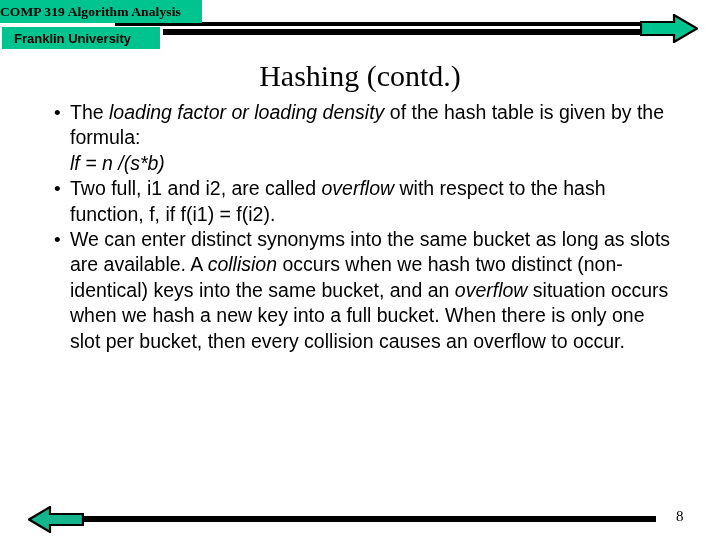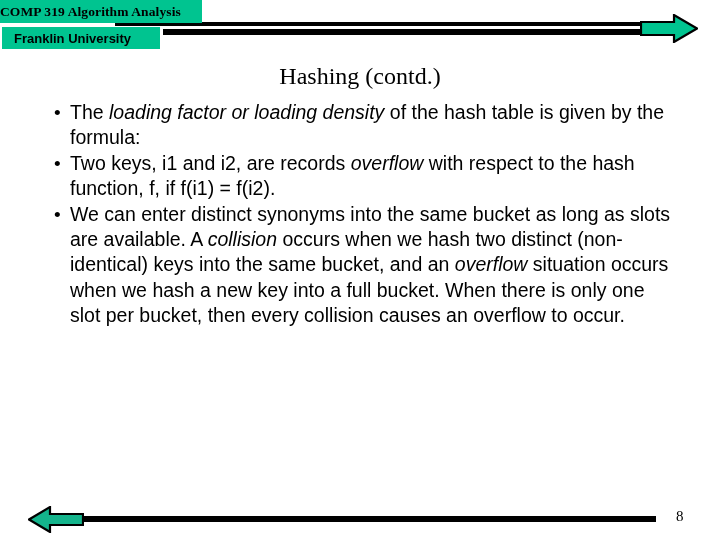--- a/index.html
+++ b/index.html
@@ -84,21 +84,21 @@
   }
 
   
   #slide-title {
     position: absolute;
     left: 0;
     top: 58px;
     width: 720px;
     text-align: center;
     font-family: "Liberation Serif", serif;
-    font-size: 24px;
+    font-size: 30px;
     color: #000000;
     line-height: 36px;
   }
 
   
   #body-content {
     position: absolute;
     left: 44px;
     top: 100px;
     width: 636px;
@@ -187,26 +187,27 @@
 
 </div>
 
 <div id="slide-title">Hashing (contd.)</div>
 
 <div id="body-content">
     <div class="bullet-row">
       <span class="bullet-mark">•</span>
       <div class="bullet-body">
         <span class="sub-line"><span>The </span><span class="it">loading factor or loading density</span><span> of the hash table is given by the formula:</span></span>
+        <span class="sub-line"><span class="it">lf = n /(s*b)</span></span>
       </div>
     </div>
     <div class="bullet-row">
       <span class="bullet-mark">•</span>
       <div class="bullet-body">
-        <span class="sub-line"><span>Two keys, i1 and i2, are records </span><span class="it">overflow</span><span> with respect to the hash function, f, if f(i1) = f(i2).</span></span>
+        <span class="sub-line"><span>Two full, i1 and i2, are called </span><span class="it">overflow</span><span> with respect to the hash function, f, if f(i1) = f(i2).</span></span>
       </div>
     </div>
     <div class="bullet-row">
       <span class="bullet-mark">•</span>
       <div class="bullet-body">
         <span class="sub-line"><span> We can enter distinct synonyms into the same bucket as long as slots are available. A </span><span class="it">collision</span><span> occurs when we hash two distinct (non-identical) keys into the same bucket, and an </span><span class="it">overflow</span><span> situation occurs when we hash a new key into a full bucket. When there is only one slot per bucket, then every collision causes an overflow to occur.</span></span>
       </div>
     </div>
   </div>
 

